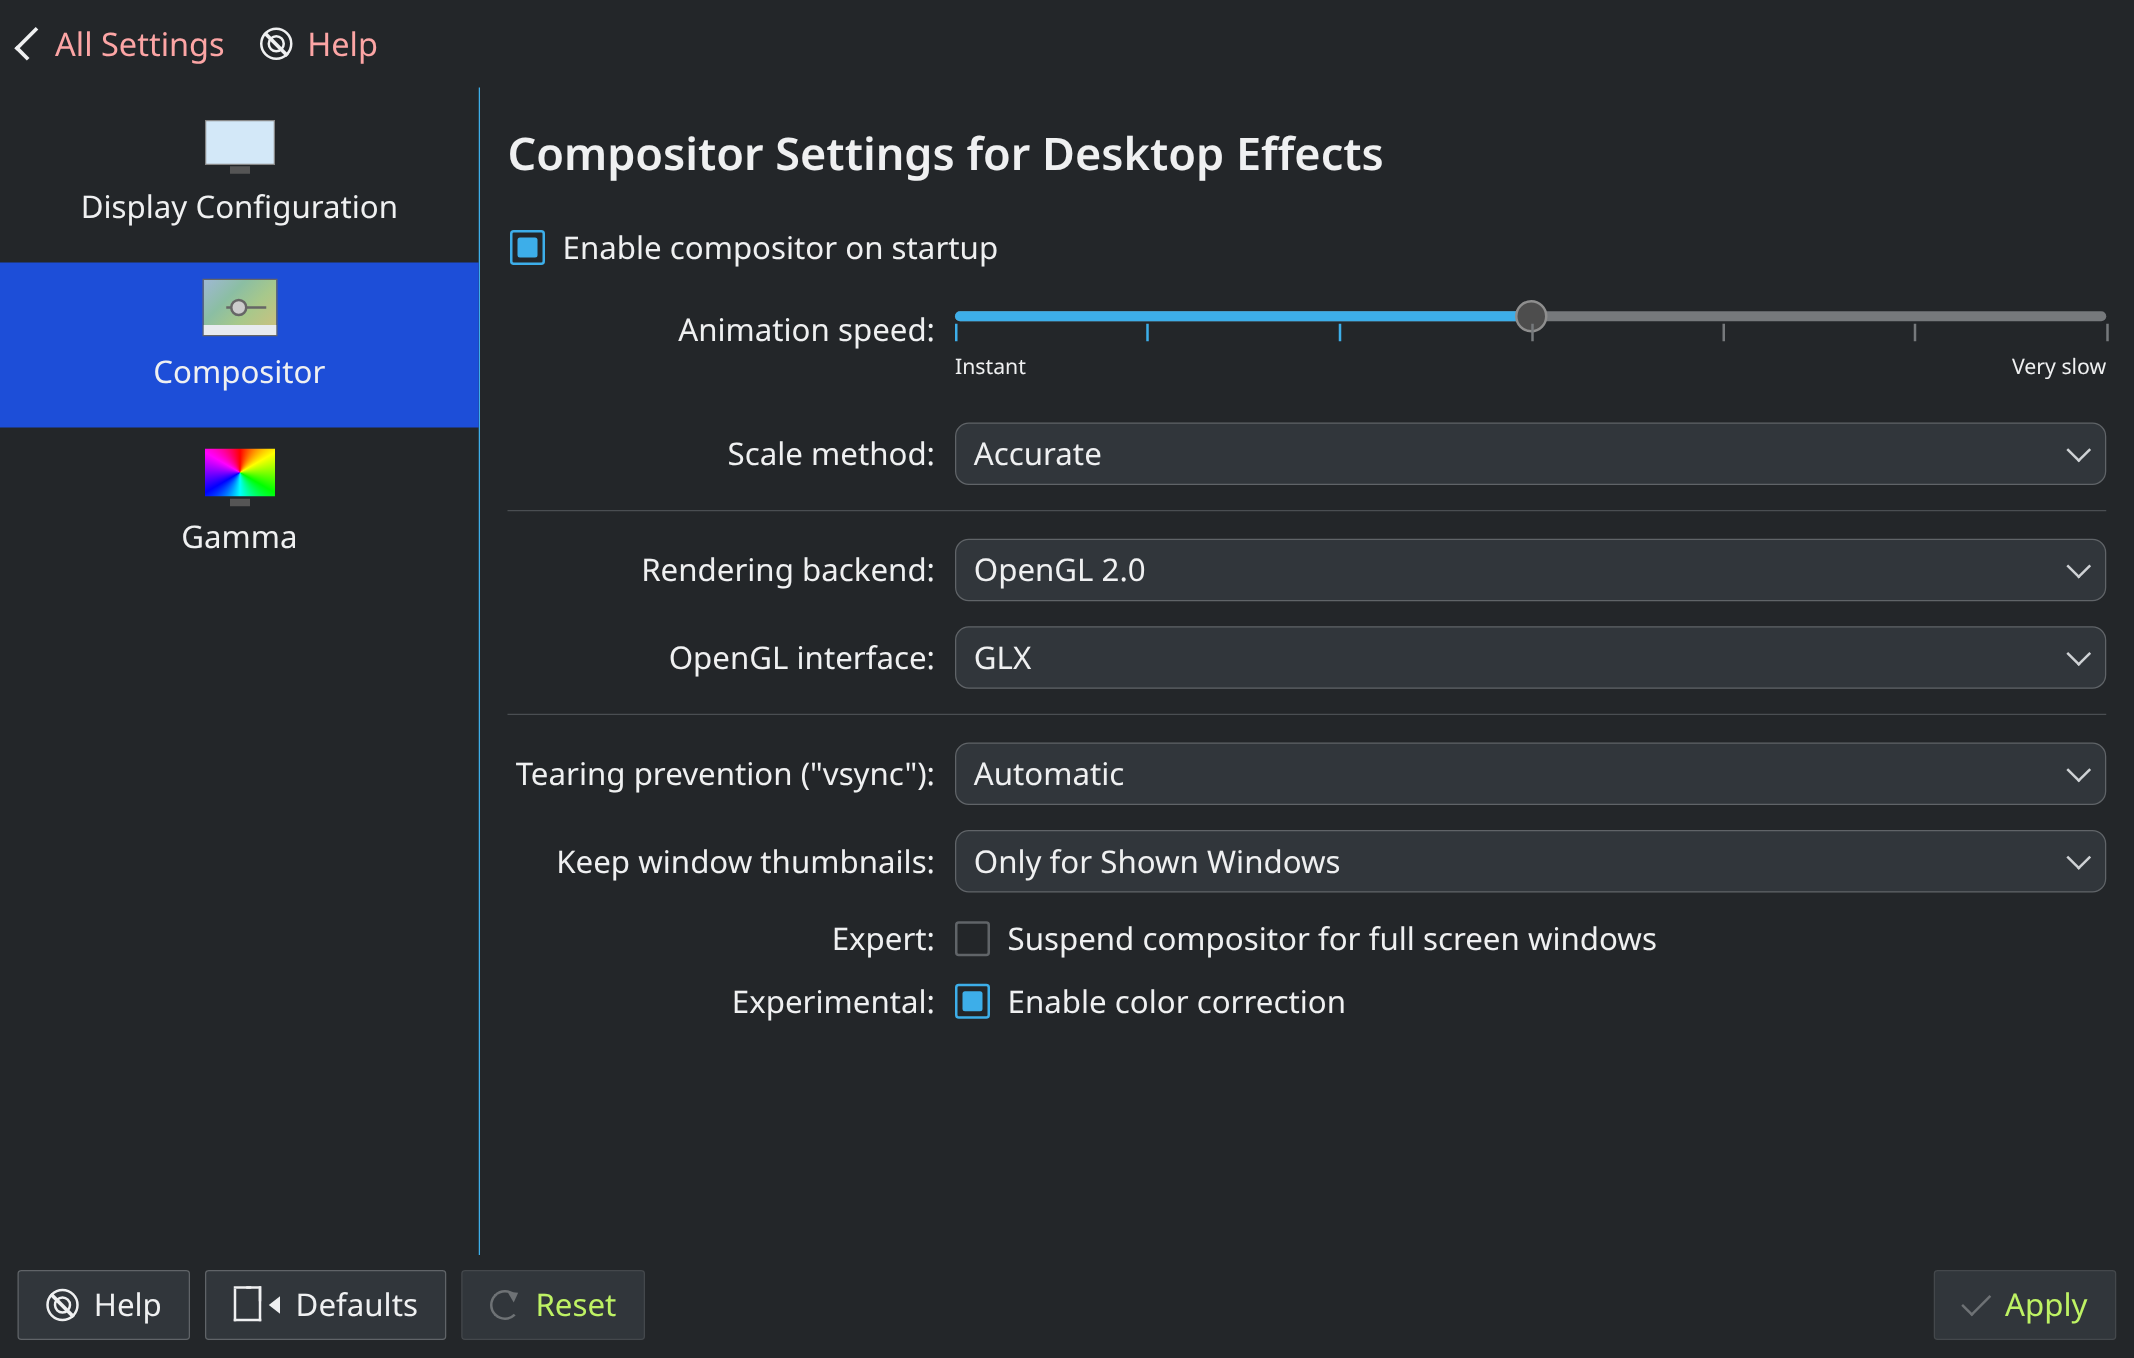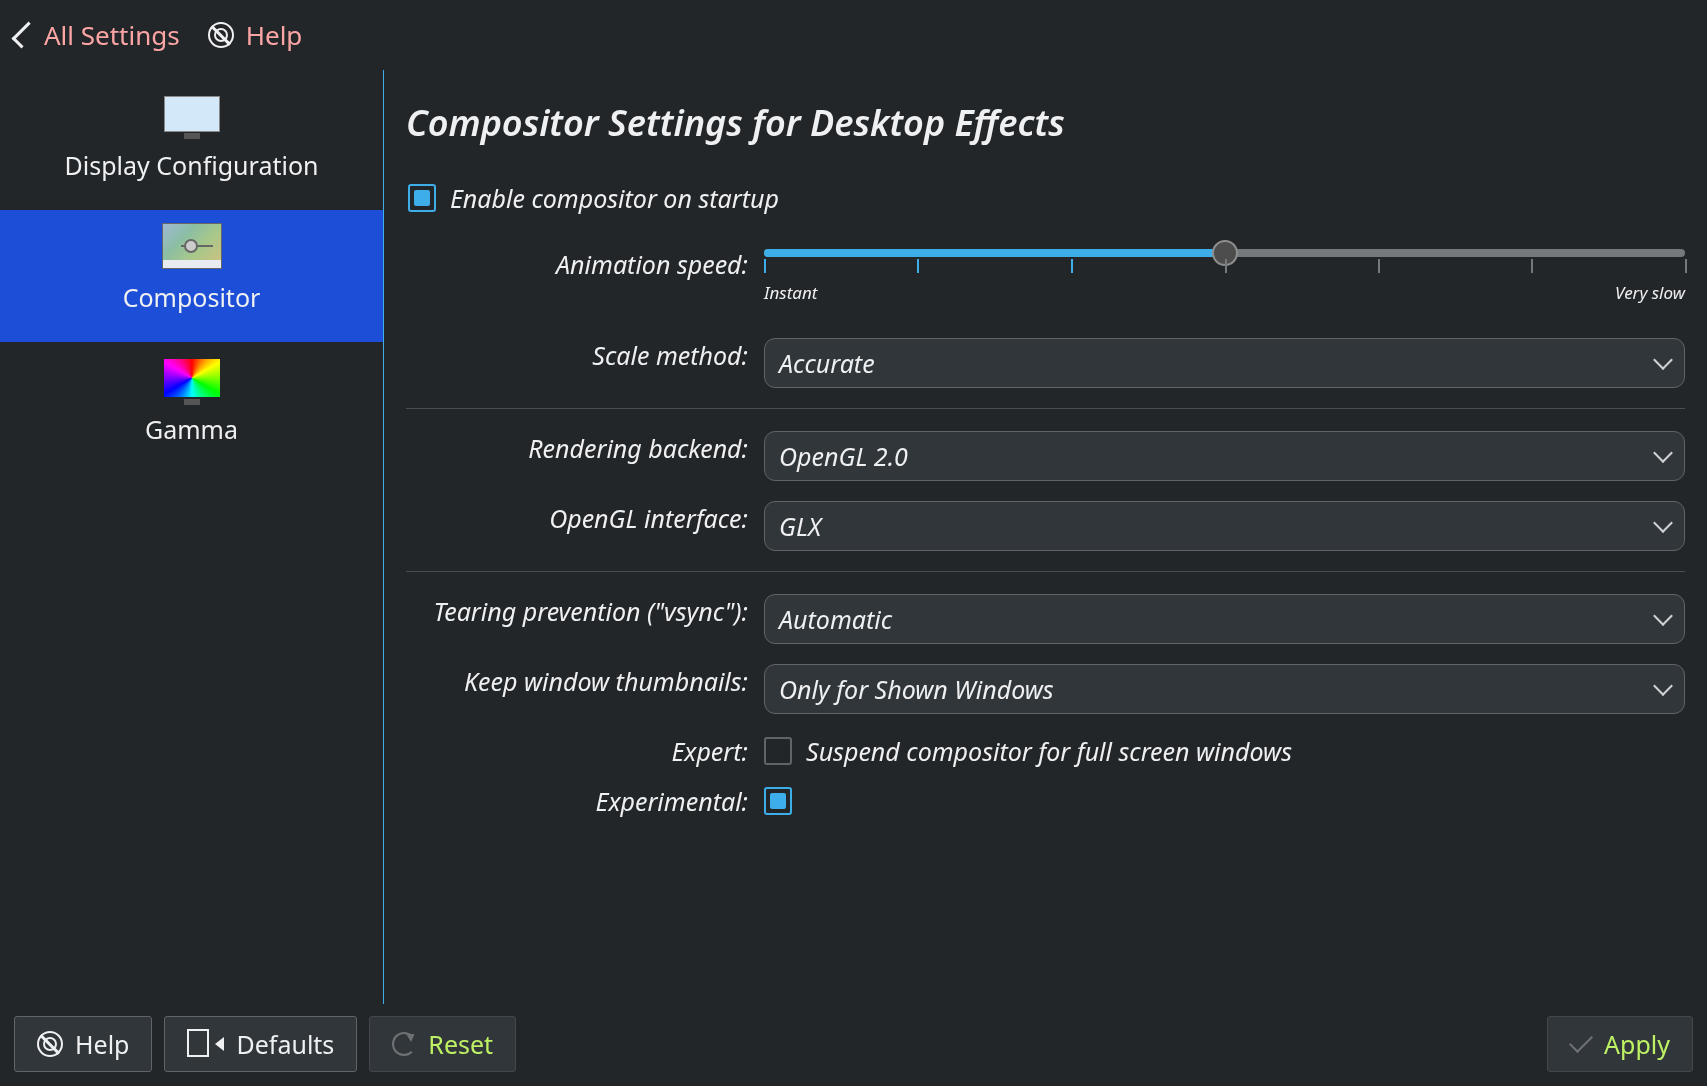--- a/index.html
+++ b/index.html
@@ -139,31 +139,31 @@
   position:absolute;
   bottom:-8px;left:50%;transform:translateX(-50%);
   width:16px;height:6px;background:#555;
 }
 
 
 .content {
   flex: 1;
   padding: 18px 22px 0 22px;
   overflow: auto;
-  font-style: italic;
 }
 .page-title {
   font-size: 36px;
   font-weight: 600;
   margin: 10px 0 34px 0;
 }
 
 
 .form-row {
   display: flex;
+  align-items: center;
   margin-bottom: 20px;
 }
 .form-row.tight { margin-bottom: 16px; }
 .form-label {
   width: 358px;
   text-align: right;
   font-size: 25px;
   padding-right: 16px;
   flex-shrink:0;
 }
@@ -405,20 +405,21 @@
       <div class="form-control-area">
         <div class="checkbox unchecked"></div>
         <span class="check-label">Suspend compositor for full screen windows</span>
       </div>
     </div>
 
     <div class="form-row tight">
       <div class="form-label">Experimental:</div>
       <div class="form-control-area">
         <div class="checkbox checked"></div>
+        <span class="check-label">Enable color correction</span>
       </div>
     </div>
   </div>
 </div>
 
 <div class="button-bar">
   <div class="btn">
     <span class="lifebuoy-icon"></span>
     <span>Help</span>
   </div>

